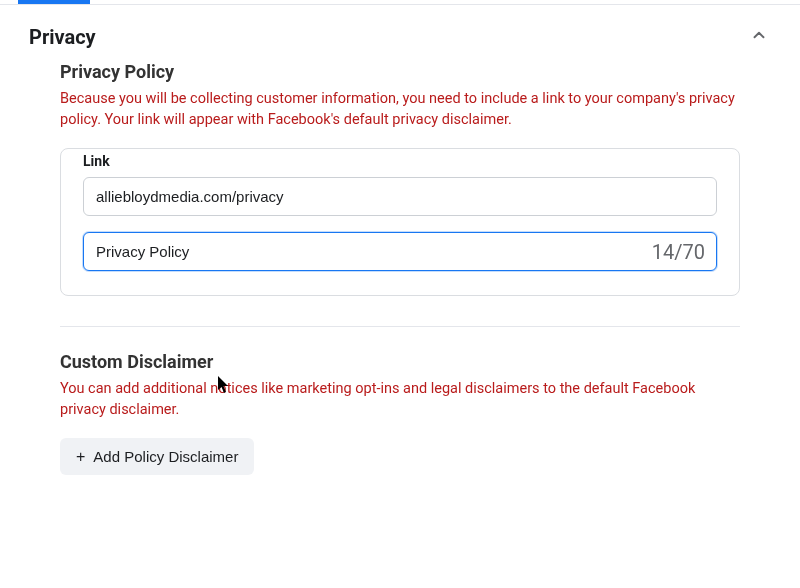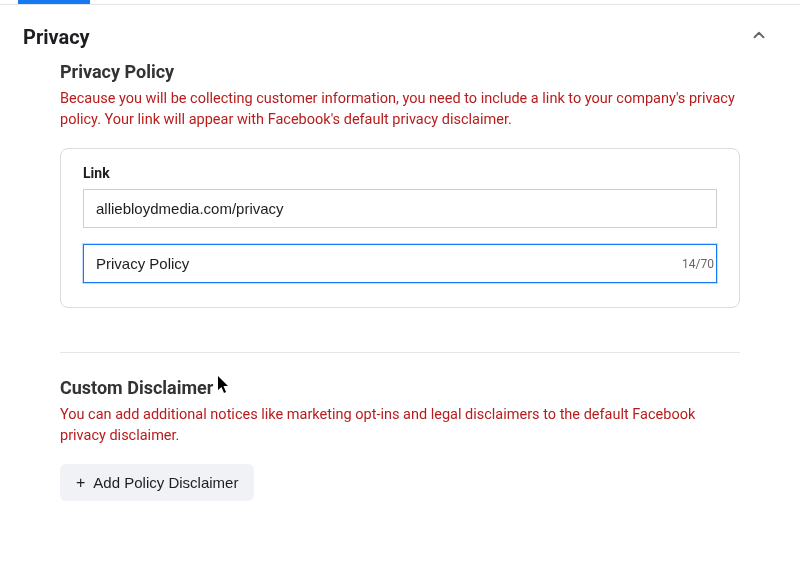--- a/index.html
+++ b/index.html
@@ -20,21 +20,21 @@
       margin-left: 18px;
     }
     .divider-top {
       border-bottom: 1px solid #e4e6eb;
       margin-top: 0;
     }
     .section-header {
       display: flex;
       justify-content: space-between;
       align-items: center;
-      padding: 20px 32px 12px 23px;
+      padding: 20px 32px 12px 29px;
       cursor: pointer;
     }
     .section-title {
       font-size: 20px;
       font-weight: 700;
       color: #1c1e21;
     }
     .chevron {
       color: #65676b;
     }
@@ -49,56 +49,56 @@
     }
     .description {
       font-size: 14.5px;
       color: #b91c1c;
       line-height: 1.45;
       margin-bottom: 18px;
     }
     .card {
       border: 1px solid #dadde1;
       border-radius: 8px;
-      padding: 16px 22px 24px 22px;
-      margin-bottom: 44px;
+      padding: 4px 22px 24px 22px;
+      margin-bottom: 30px;
     }
     .field-label {
       font-size: 14px;
       font-weight: 700;
       color: #1c1e21;
       margin-bottom: 8px;
     }
     .input-wrapper {
       position: relative;
       margin-bottom: 16px;
     }
     .input-wrapper:last-child {
       margin-bottom: 0;
     }
     .text-input {
       width: 100%;
       padding: 10px 12px;
       font-size: 15px;
       border: 1px solid #ccd0d5;
-      border-radius: 0;
+      border-radius: 6px;
       color: #1c1e21;
       outline: none;
       background: #fff;
     }
     .text-input.focused {
       border: 1px solid #1877f2;
       box-shadow: 0 0 0 1px rgba(24,119,242,0.25);
     }
     .char-count {
       position: absolute;
-      right: 3px;
+      right: 12px;
       top: 50%;
       transform: translateY(-50%);
-      font-size: 12px;
+      font-size: 20px;
       color: #65676b;
       pointer-events: none;
     }
     .section-divider {
       border-bottom: 1px solid #e4e6eb;
       margin: 0 0 24px 0;
     }
     .cursor {
       position: absolute;
       left: 218px;

